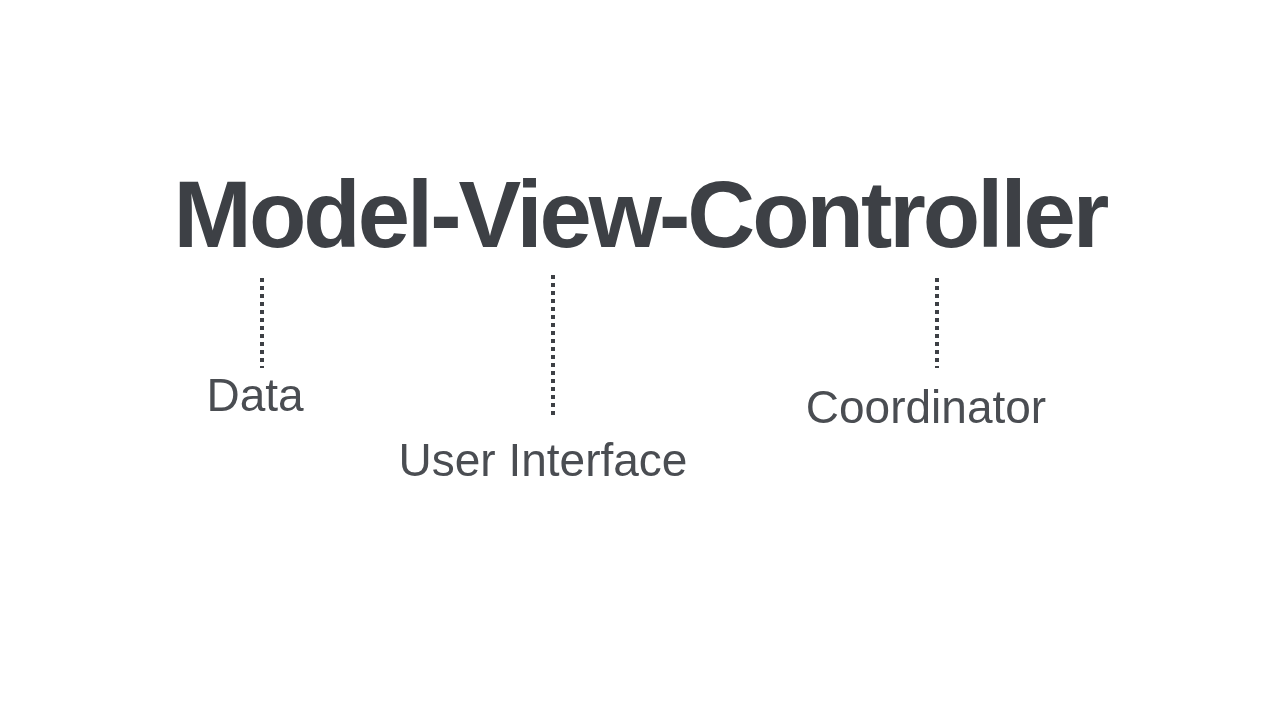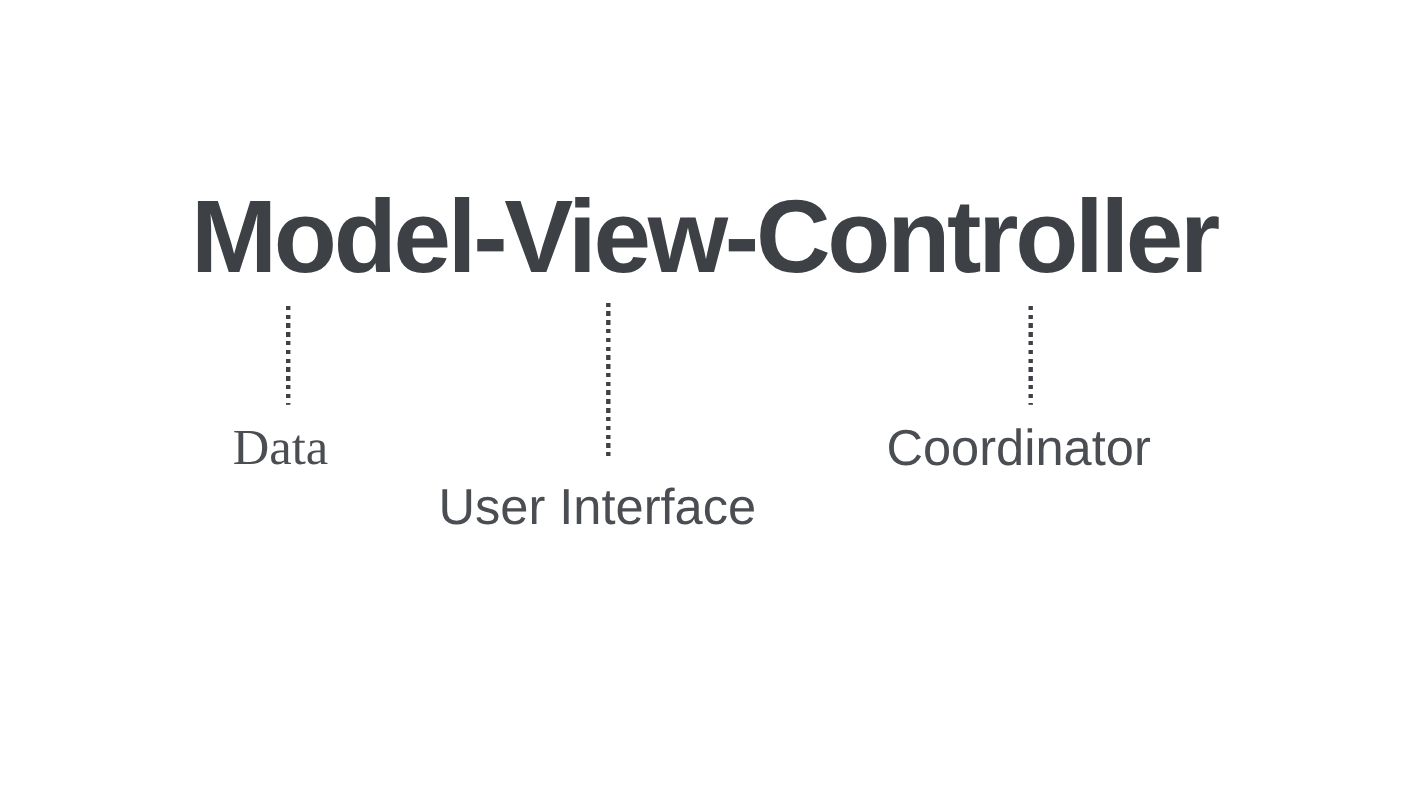--- a/index.html
+++ b/index.html
@@ -45,21 +45,21 @@
   .label {
     position: absolute;
     margin: 0;
     transform: translateX(-50%);
     font-size: 46px;
     line-height: 1;
     font-weight: normal;
     color: #4a4d52;
     white-space: nowrap;
   }
-  .label-data           { left: 255px; top: 384px; font-family: Liberation Serif, serif; }
+  .label-data           { left: 255px; top: 372px; }
   .label-user-interface { left: 543px; top: 437px; }
   .label-coordinator    { left: 926px; top: 384px; }
 </style>
 </head>
 <body>
 
 <div class="stage">
 
   <h1 class="title">Model-View-Controller</h1>
 

